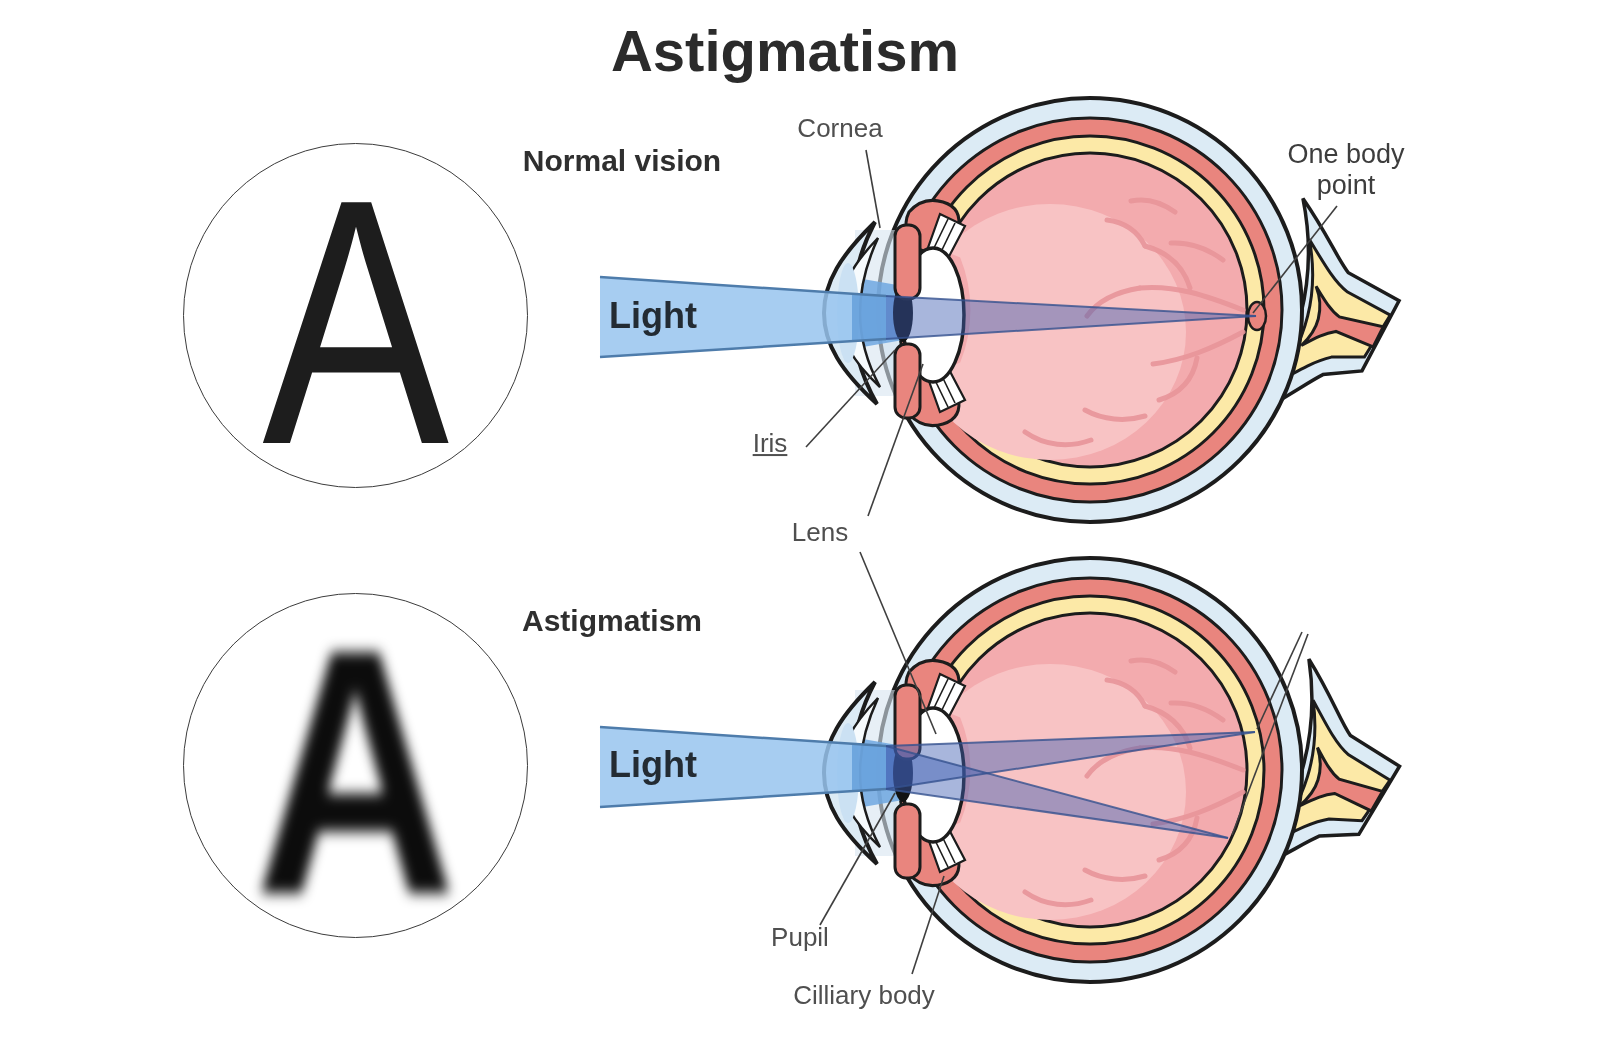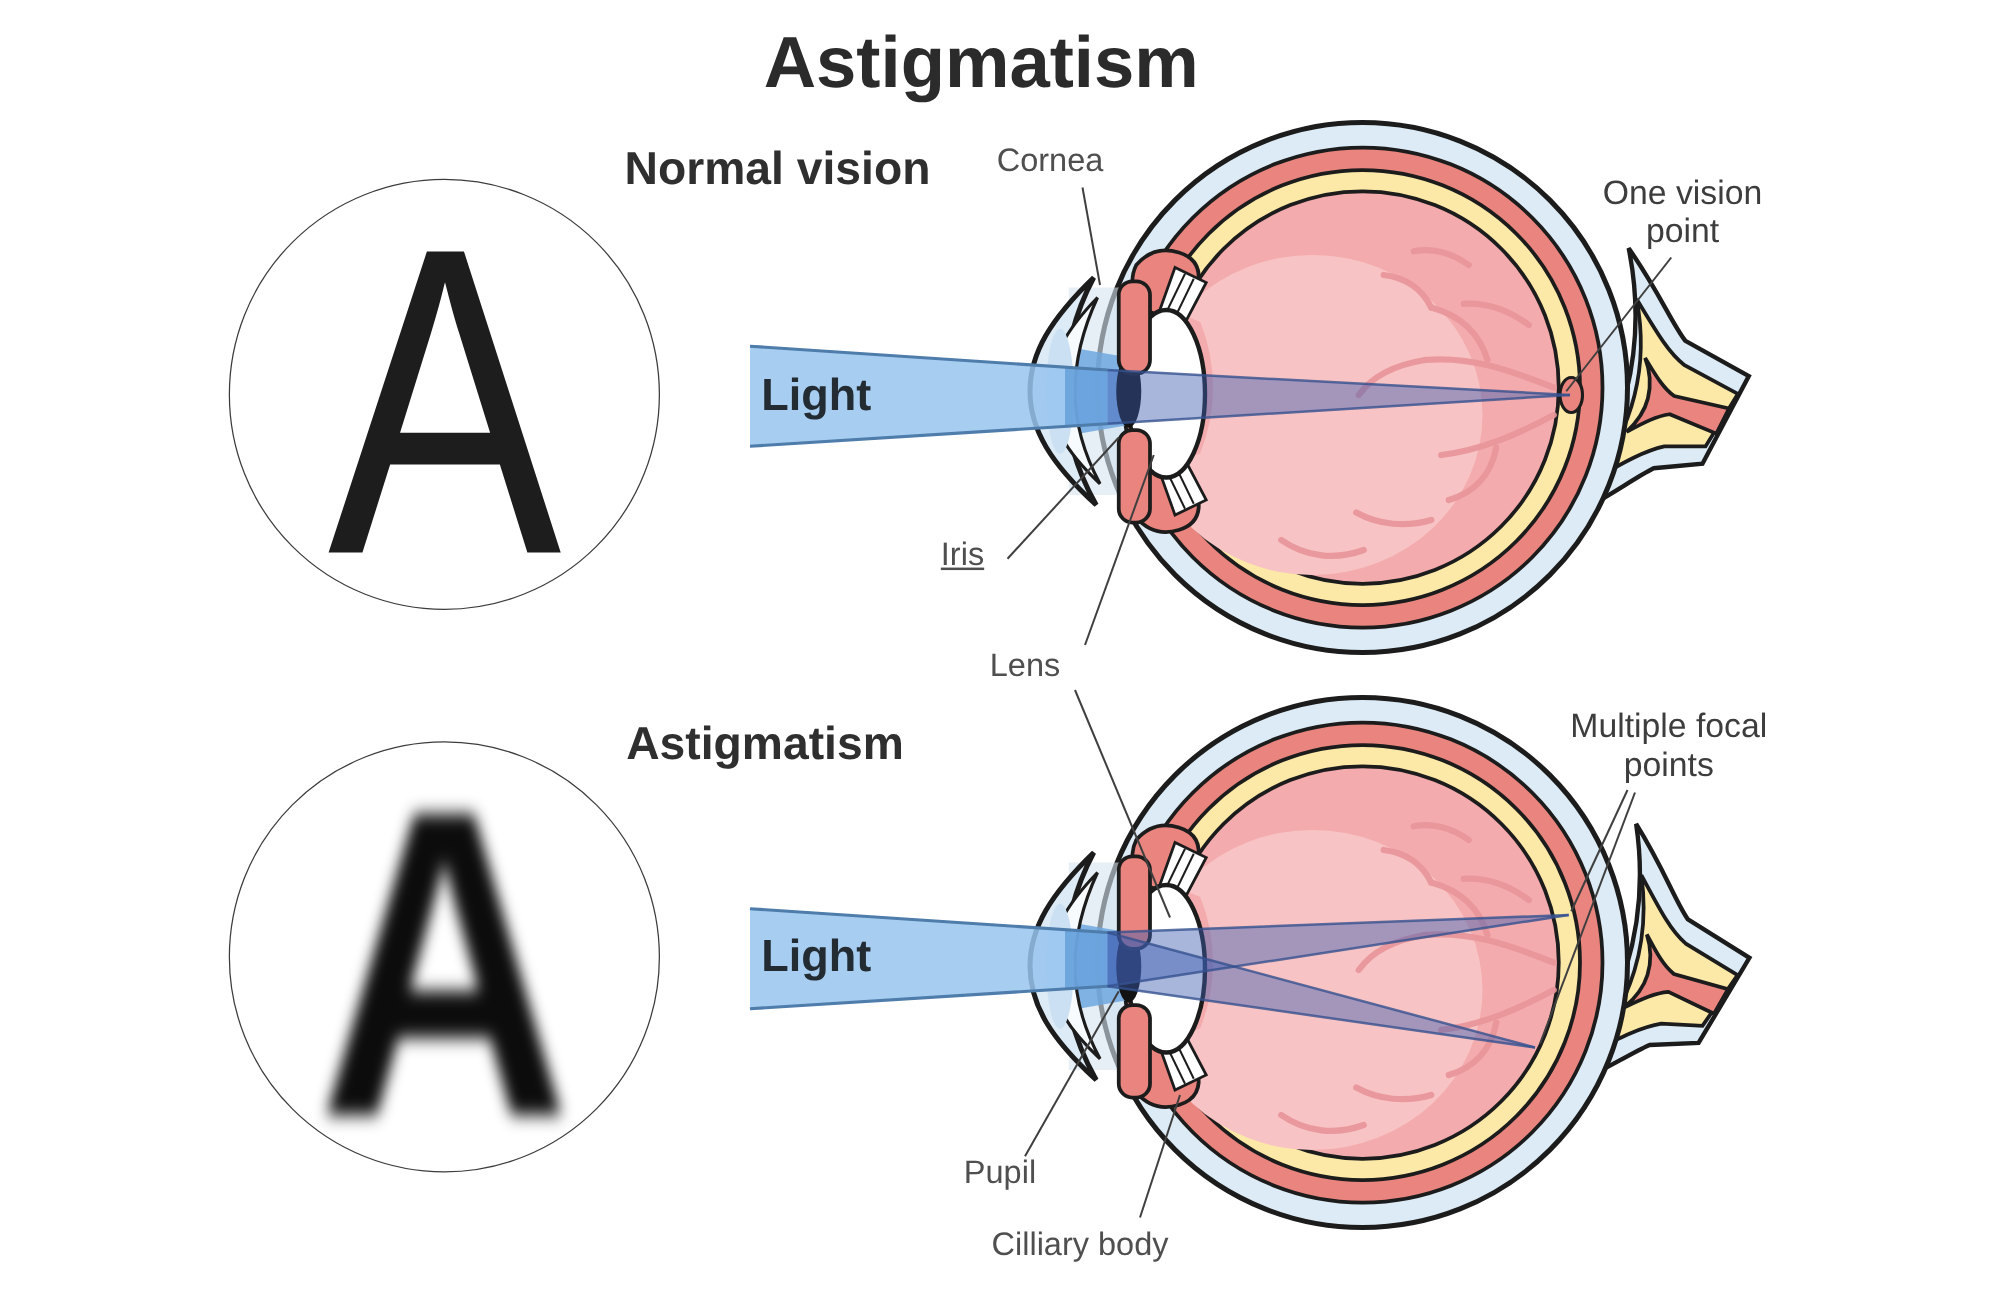--- a/index.html
+++ b/index.html
@@ -5,22 +5,22 @@
   html,body{margin:0;padding:0;background:#ffffff;}
   .stage{position:relative;width:1600px;height:1050px;background:#ffffff;overflow:hidden;
          font-family:"Liberation Sans",sans-serif;}
   svg{position:absolute;left:0;top:0;}
   .lbl{position:absolute;transform:translate(-50%,-50%);font:400 26px/1.15 "Liberation Sans",sans-serif;
        color:#4f4f4f;white-space:nowrap;}
   .lbl.focal{white-space:normal;text-align:center;color:#3d3d3d;font-size:27px;}
   .lbl.focal span{display:block;}
   .title{position:absolute;transform:translate(-50%,-50%);font-size:58px;font-weight:600;color:#2b2b2b;
          white-space:nowrap;}
-  .sub{position:absolute;transform:translate(-50%,-50%);font-size:37px;font-weight:600;color:#2f2f2f;
-       white-space:nowrap;}
+  .sub{position:absolute;transform:translate(-50%,-50%);font-size:30px;font-weight:600;color:#2f2f2f;
+       white-space:nowrap;margin-top:26px;}
   .light-lbl{position:absolute;transform:translate(-50%,-50%);font-size:36px;font-weight:600;color:#232b33;
        white-space:nowrap;}
   .test-circle{position:absolute;width:343px;height:343px;border:1.6px solid #3c3c3c;border-radius:50%;
        background:#fff;display:flex;align-items:center;justify-content:center;overflow:hidden;}
   .letter{font-family:"Liberation Sans",sans-serif;font-size:350px;line-height:1;color:#1d1d1d;
        transform:scaleX(.8);position:relative;top:6px;}
   .letter.blurry{font-weight:700;color:#0c0c0c;filter:blur(7px);}
 </style>
 </head>
 <body>
@@ -148,25 +148,21 @@
   </div>
 
   <div class="light-lbl" style="left:653px;top:316px;">Light</div>
   <div class="light-lbl" style="left:653px;top:765px;">Light</div>
 
   <div class="lbl" style="left:840px;top:129px;">Cornea</div>
   <div class="lbl" style="left:770px;top:444px;text-decoration:underline;">Iris</div>
   <div class="lbl" style="left:820px;top:533px;">Lens</div>
 
   <div class="lbl focal" style="left:1346px;top:170px;">
-    <span>One vision</span>
+    <span>One body</span>
     <span>point</span>
   </div>
 
-  <div class="lbl focal" style="left:1335px;top:597px;">
-    <span>Multiple focal</span>
-    <span>points</span>
-  </div>
 
   <div class="lbl" style="left:800px;top:938px;">Pupil</div>
   <div class="lbl" style="left:864px;top:996px;text-align:center;">Cilliary body</div>
 
 </div>
 
 </body></html>

